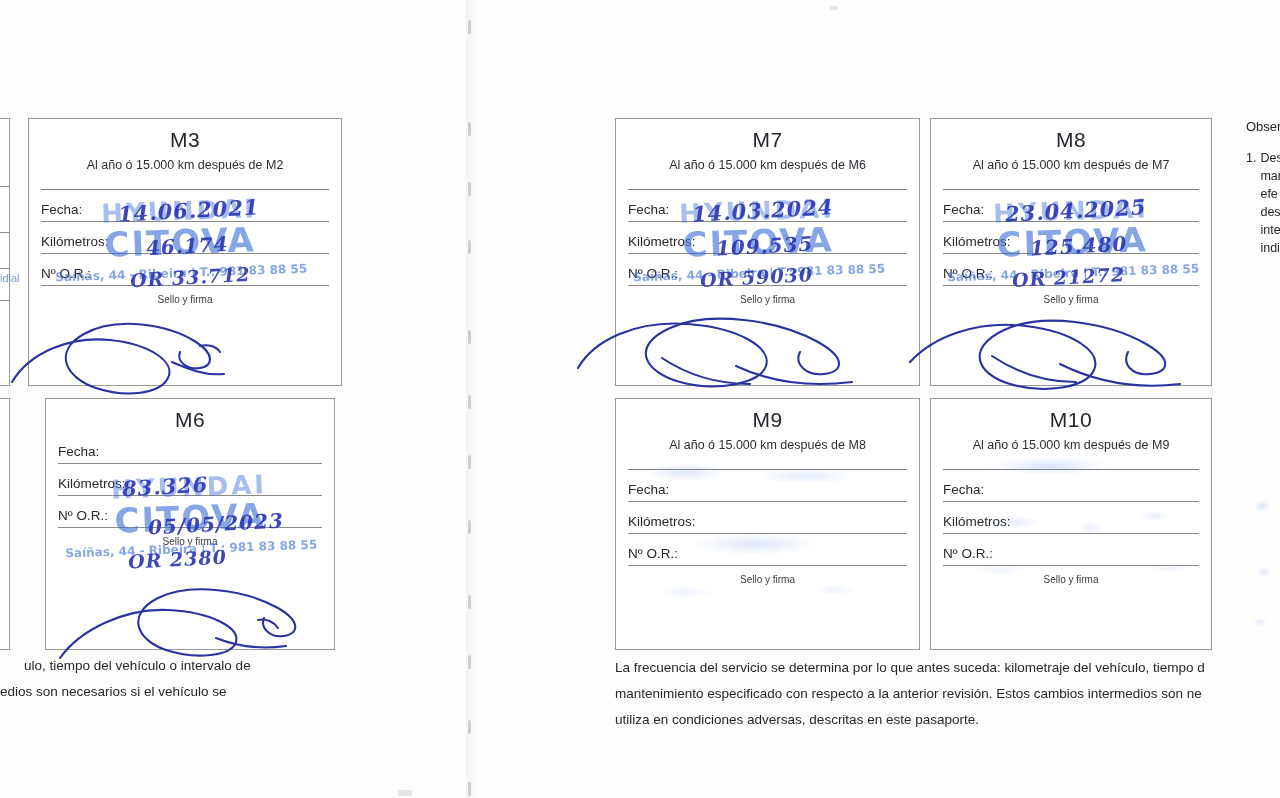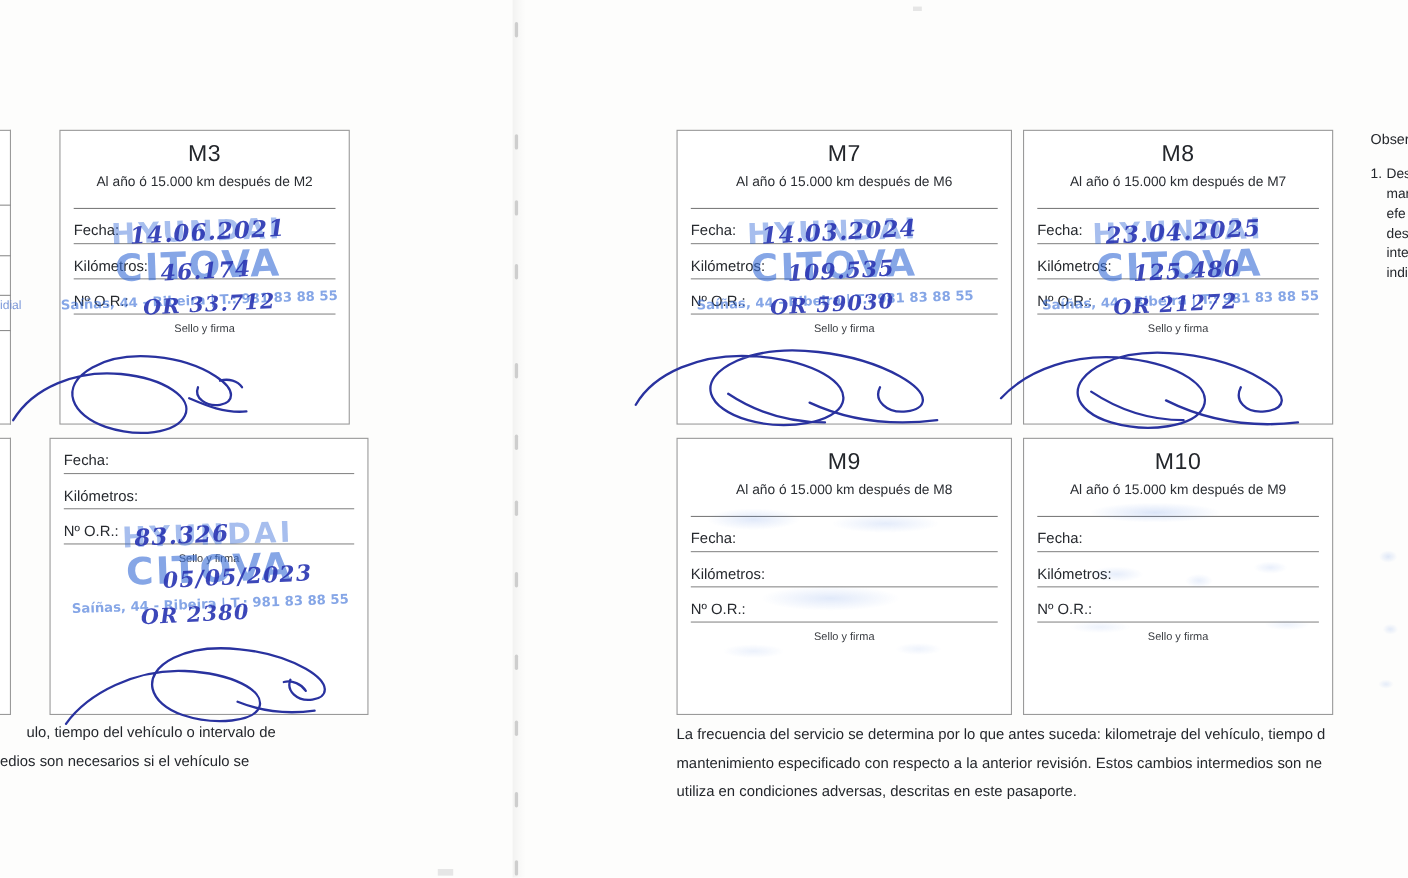--- a/index.html
+++ b/index.html
@@ -220,21 +220,21 @@
   <div class="edge-smudge" style="left:398px;top:790px;width:14px;height:6px;"></div>
 
   <div class="left-strip" style="top:118px;height:268px;"></div>
   <div class="left-strip" style="top:398px;height:252px;"></div>
   <div class="left-line" style="top:186px;width:10px;"></div>
   <div class="left-line" style="top:232px;width:10px;"></div>
   <div class="left-line" style="top:268px;width:10px;"></div>
   <div class="left-line" style="top:300px;width:10px;"></div>
   <div class="left-text" style="top:272px;left:0px;">idial</div>
 
-  <div class="card" style="left:54px;top:118px;width:264px;height:268px;">
+  <div class="card" style="left:28px;top:118px;width:314px;height:268px;">
     <div class="title">M3</div>
     <div class="subtitle">Al año ó 15.000 km después de M2</div>
     <div class="field">Fecha:</div>
     <div class="field">Kilómetros:</div>
     <div class="field">Nº O.R.:</div>
     <div class="sign-label">Sello y firma</div>
   </div>
   <div class="stamp" style="left:30px;top:196px;">
     <div class="brand">HYUNDAI</div>
     <div class="name">CITOVA</div>
@@ -243,20 +243,21 @@
   <div class="hand" style="left:118px;top:198px;font-size:21px;">14.06.2021</div>
   <div class="hand" style="left:146px;top:234px;font-size:20px;">46.174</div>
   <div class="hand" style="left:130px;top:266px;font-size:19px;">OR 33.712</div>
   <svg class="sig" style="left:0px;top:300px;width:300px;height:110px;" viewBox="0 0 300 110">
     <path d="M12 82 C30 52 70 36 110 40 C150 44 176 62 168 78 C160 94 126 98 96 88 C66 78 52 52 84 34 C116 16 168 24 196 42 C216 55 212 66 200 68 C188 70 176 62 180 52"></path>
     <path d="M172 62 C186 68 204 76 224 74"></path>
     <path d="M200 46 C208 44 216 46 220 52"></path>
   </svg>
 
   <div class="card" style="left:45px;top:398px;width:290px;height:252px;">
+    <div class="title">M6</div>
     <div class="field">Fecha:</div>
     <div class="field">Kilómetros:</div>
     <div class="field">Nº O.R.:</div>
     <div class="sign-label">Sello y firma</div>
   </div>
   <div class="stamp" style="left:40px;top:472px;">
     <div class="brand">HYUNDAI</div>
     <div class="name">CITOVA</div>
     <div class="addr">Saíñas, 44 - Ribeira | T.: 981 83 88 55</div>
   </div>

